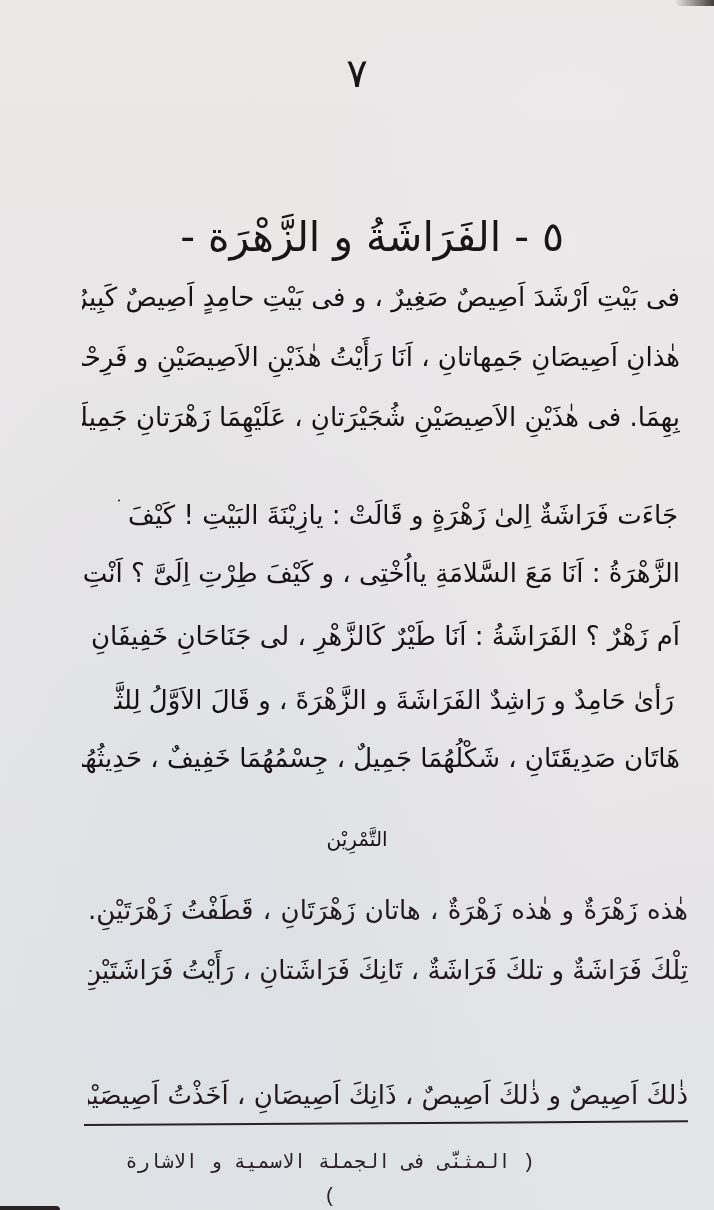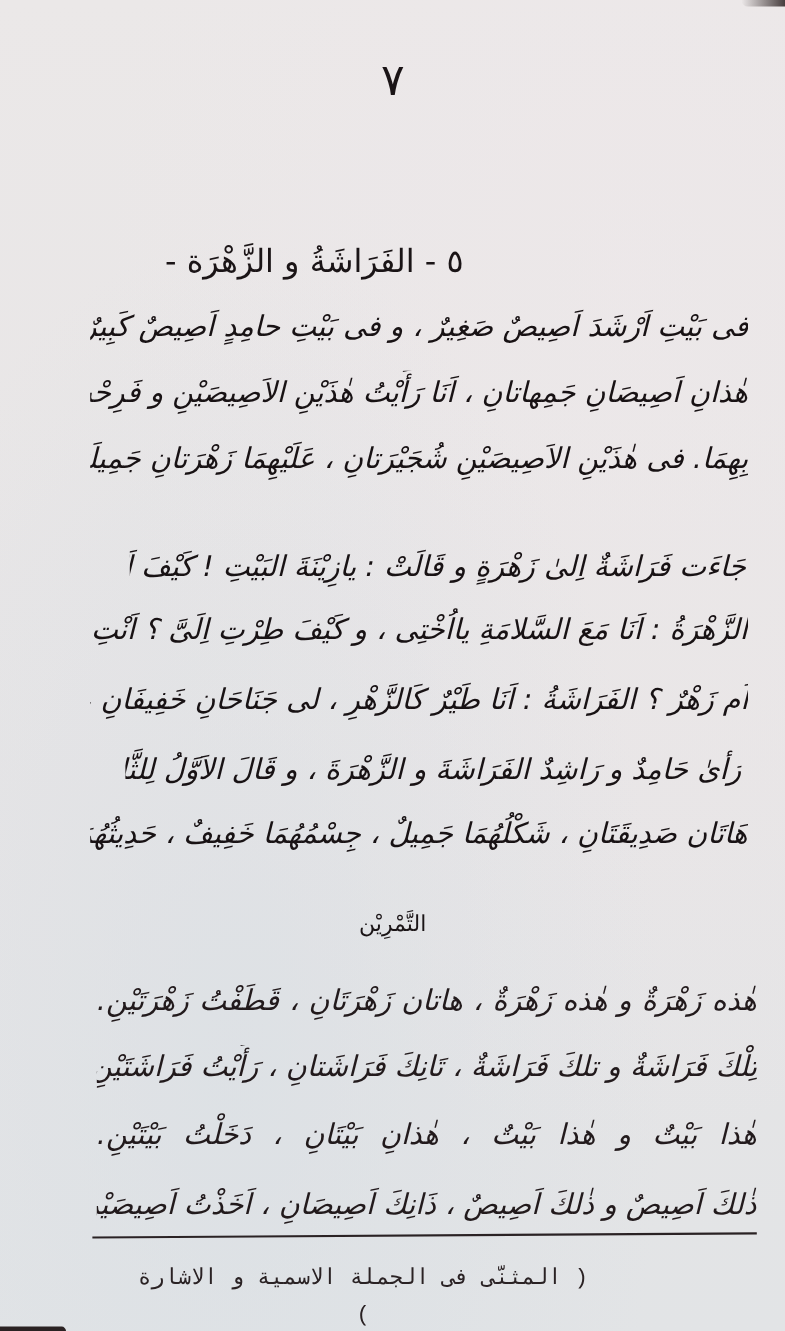--- a/index.html
+++ b/index.html
@@ -45,39 +45,38 @@
       text-align: center;
       font-size: 40px;
       line-height: 50px;
       color: #1a1416;
     }
     .lesson-title {
       position: absolute;
       top: 212px;
       left: 150px;
       width: 414px;
-      text-align: left;
+      text-align: right;
       direction: rtl;
-      font-size: 29px;
+      font-size: 41px;
       line-height: 50px;
       color: #1a1416;
     }
     .line {
       position: absolute;
       direction: rtl;
       right: 34px;
       width: 598px;
       font-size: 26px;
       line-height: 40px;
       color: #181214;
       white-space: nowrap;
       text-align: justify;
       text-align-last: justify;
       overflow: hidden;
-      font-style: italic;
     }
     .line.indent {
       width: 568px;
       right: 34px;
       text-align-last: justify;
     }
     .line.exercise {
       right: 26px;
       width: 600px;
       color: #221a1c;
@@ -132,18 +131,17 @@
   <div class="line indent" style="top:495px; right:36px; width:560px;">جَاءَت فَرَاشَةٌ اِلىٰ زَهْرَةٍ و قَالَتْ : يازِيْنَةَ البَيْتِ ! كَيْفَ اَنْتِ؟</div>
   <div class="line" style="top:553px;">الزَّهْرَةُ : اَنَا مَعَ السَّلامَةِ يااُخْتِى ، و كَيْفَ طِرْتِ اِلَىَّ ؟ اَنْتِ طَيْرٌ</div>
   <div class="line" style="top:616px;">اَم زَهْرٌ ؟ الفَرَاشَةُ : اَنَا طَيْرٌ كَالزَّهْرِ ، لى جَنَاحَانِ خَفِيفَانِ ، طِرْتُ بِهِمَا اِلَيْكِ.</div>
   <div class="line indent" style="top:680px; right:40px; width:560px;">رَأىٰ حَامِدٌ و رَاشِدٌ الفَرَاشَةَ و الزَّهْرَةَ ، و قَالَ الاَوَّلُ لِلثَّانى:</div>
   <div class="line" style="top:738px;">هَاتَان صَدِيقَتَانِ ، شَكْلُهُمَا جَمِيلٌ ، جِسْمُهُمَا خَفِيفٌ ، حَدِيثُهُمَا عَذْبٌ.</div>
 
   <div class="exercise-heading">التَّمْرِيْن</div>
 
   <div class="line exercise" style="top:890px;margin-left:12px;">هٰذه زَهْرَةٌ و هٰذه زَهْرَةٌ ، هاتان زَهْرَتَانِ ، قَطَفْتُ زَهْرَتَيْنِ.</div>
   <div class="line exercise" style="top:950px;">تِلْكَ فَرَاشَةٌ و تلكَ فَرَاشَةٌ ، تَانِكَ فَرَاشَتانِ ، رَأَيْتُ فَرَاشَتَيْنِ.</div>
-  <div class="line exercise" style="top:1012px;">هٰذا بَيْتٌ و هٰذا بَيْتٌ ، هٰذانِ بَيْتَانِ ، دَخَلْتُ بَيْتَيْنِ.</div>
   <div class="line exercise" style="top:1075px;">ذٰلكَ اَصِيصٌ و ذٰلكَ اَصِيصٌ ، ذَانِكَ اَصِيصَانِ ، اَخَذْتُ اَصِيصَيْنِ.</div>
 
   <div class="footer-rule"></div>
   <div class="footer-note">( المثنّى فى الجملة الاسمية و الاشارة )</div>
 </div>
 
 </body></html>

